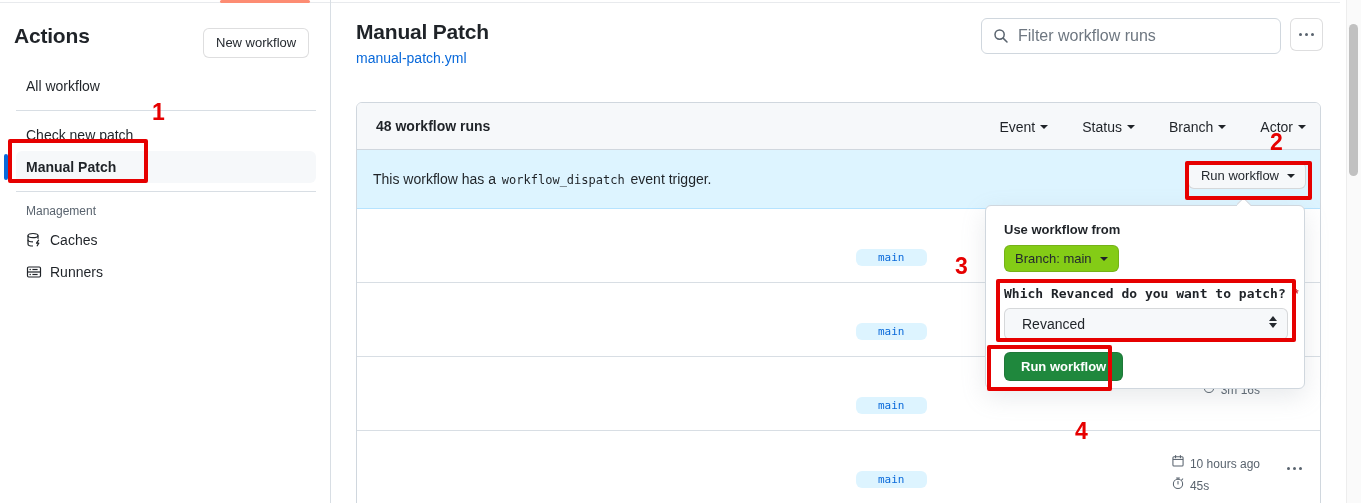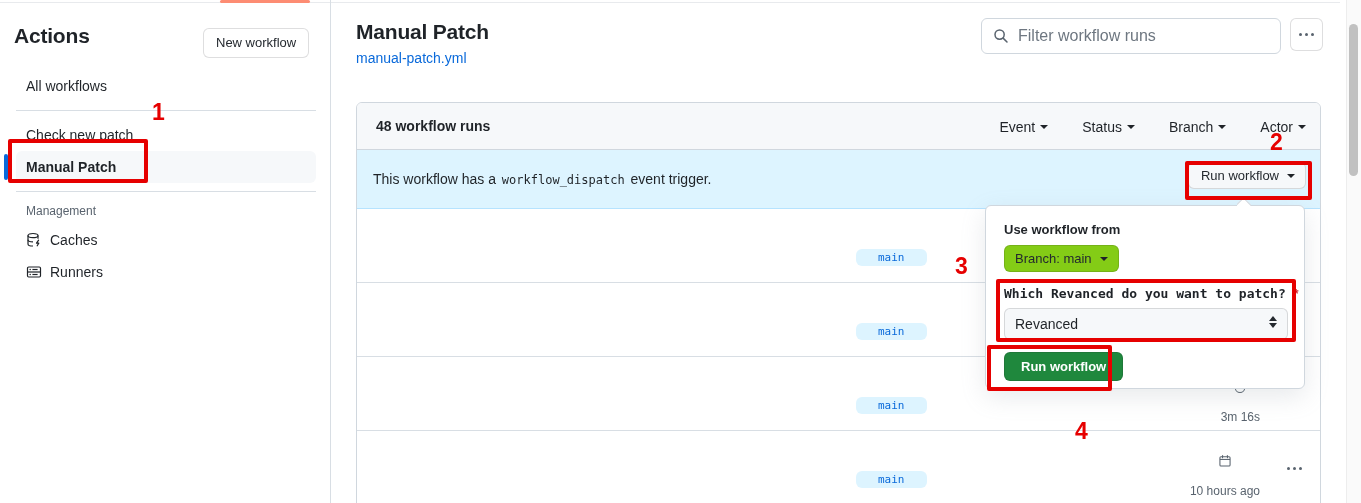--- a/index.html
+++ b/index.html
@@ -162,21 +162,21 @@
   .branch-badge {
     position: absolute; left: 499px; top: 40px;
     font-family: "DejaVu Sans Mono", "Liberation Mono", monospace;
     font-size: 11px; color: #0969da; background: #ddf4ff;
     padding: 2px 22px; border-radius: 6px; cursor: pointer;
   }
   .run-meta {
     position: absolute; right: 60px; top: 22px;
     font-size: 12px; color: #59636e; line-height: 22px;
   }
-  .run-meta .meta-line { display: flex; align-items: center; gap: 5px; white-space: nowrap; flex-direction: column; }
+  .run-meta .meta-line { display: flex; align-items: center; gap: 5px; white-space: nowrap; }
   .row-kebab {
     position: absolute; right: 18px; top: 36px; display: flex; gap: 3px; cursor: pointer;
   }
   .row-kebab i { width: 3px; height: 3px; border-radius: 50%; background: #59636e; display: block; }
 
   
   .popup {
     position: absolute; left: 985px; top: 205px; width: 320px; height: 184px;
     background: #fff; border: 1px solid #d0d7de; border-radius: 6px;
     box-shadow: 0 8px 24px rgba(140,149,159,0.2);
@@ -203,21 +203,21 @@
   }
   .input-label {
     margin: 14px 0 0 18px; font-size: 13px; font-weight: bold; color: #1F2328;
     font-family: "DejaVu Sans Mono", "Liberation Mono", monospace;
   }
   .req-star { color: #cf222e; font-family: "Liberation Sans", sans-serif; }
   .select-field {
     position: relative;
     margin: 7px 0 0 18px; width: 284px; height: 32px;
     background: #f6f8fa; border: 1px solid rgba(31,35,40,0.15); border-radius: 6px;
-    display: flex; align-items: center; padding-left: 10px;
+    display: flex; align-items: center; padding-left: 17px;
     font-size: 14px; color: #1F2328; cursor: pointer;
   }
   .select-arrows {
     position: absolute; right: 10px; top: 7px;
     display: flex; flex-direction: column; gap: 2px; align-items: center;
   }
   .select-arrows .up {
     width:0;height:0;border-left:4px solid transparent;border-right:4px solid transparent;border-bottom:5px solid #24292f;
   }
   .select-arrows .dn {
@@ -263,21 +263,21 @@
   <div class="tab-indicator"></div>
 
   <div class="sidebar">
     <div class="sb-head">
       <div class="sb-title">Actions</div>
       <button class="btn-new-workflow">New workflow</button>
     </div>
 
     <div class="sb-list">
       <div class="sb-item">
-        <span>All workflows</span>
+        <span>All workflow</span>
       </div>
 
       <div class="sb-sep"></div>
 
       <div class="sb-item">
         <span>Check new patch</span>
       </div>
 
       <div class="sb-item active">
         <span>Manual Patch</span>

